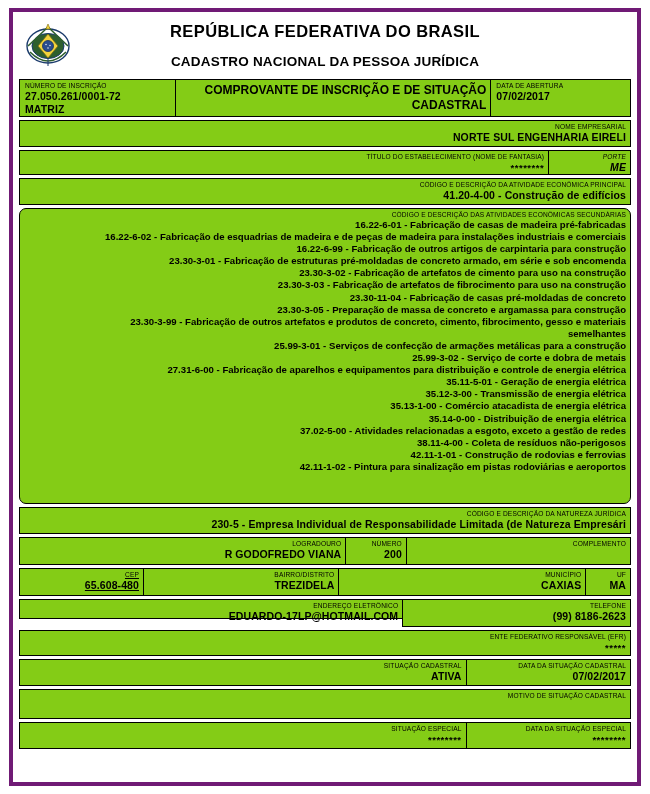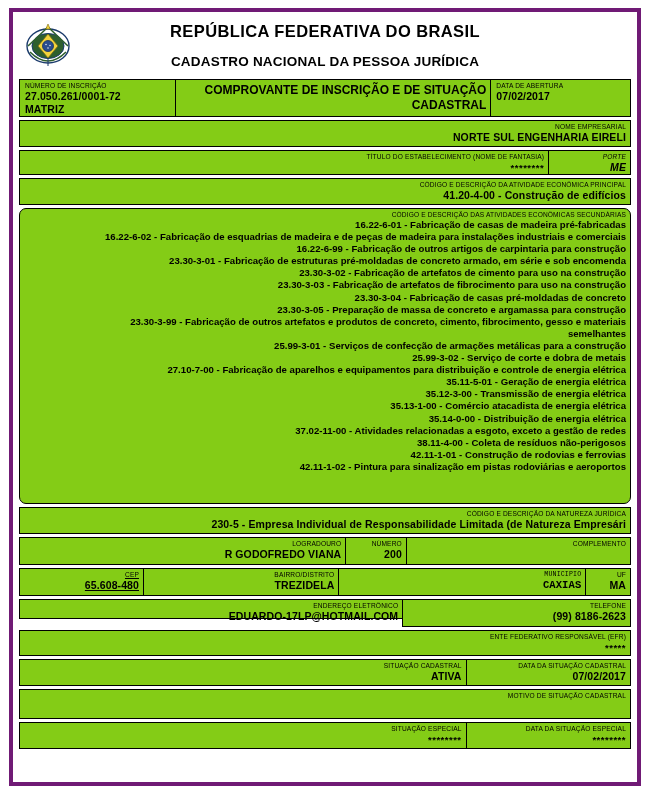--- a/index.html
+++ b/index.html
@@ -185,32 +185,32 @@
     <div class="row mt1">
       <div class="box" style="width:618px; height:296px;border-radius:7px;">
         <div class="lbl">CÓDIGO E DESCRIÇÃO DAS ATIVIDADES ECONÔMICAS SECUNDÁRIAS</div>
         <div class="cnae-list">
           <div>16.22-6-01 - Fabricação de casas de madeira pré-fabricadas</div>
           <div>16.22-6-02 - Fabricação de esquadrias de madeira e de peças de madeira para instalações industriais e comerciais</div>
           <div>16.22-6-99 - Fabricação de outros artigos de carpintaria para construção</div>
           <div>23.30-3-01 - Fabricação de estruturas pré-moldadas de concreto armado, em série e sob encomenda</div>
           <div>23.30-3-02 - Fabricação de artefatos de cimento para uso na construção</div>
           <div>23.30-3-03 - Fabricação de artefatos de fibrocimento para uso na construção</div>
-          <div>23.30-3-04 - Fabricação de casas pré-moldadas de concreto</div>
+          <div>23.30-11-04 - Fabricação de casas pré-moldadas de concreto</div>
           <div>23.30-3-05 - Preparação de massa de concreto e argamassa para construção</div>
           <div>23.30-3-99 - Fabricação de outros artefatos e produtos de concreto, cimento, fibrocimento, gesso e materiais</div>
           <div>semelhantes</div>
           <div>25.99-3-01 - Serviços de confecção de armações metálicas para a construção</div>
           <div>25.99-3-02 - Serviço de corte e dobra de metais</div>
-          <div>27.10-7-00 - Fabricação de aparelhos e equipamentos para distribuição e controle de energia elétrica</div>
+          <div>27.31-6-00 - Fabricação de aparelhos e equipamentos para distribuição e controle de energia elétrica</div>
           <div>35.11-5-01 - Geração de energia elétrica</div>
           <div>35.12-3-00 - Transmissão de energia elétrica</div>
           <div>35.13-1-00 - Comércio atacadista de energia elétrica</div>
           <div>35.14-0-00 - Distribuição de energia elétrica</div>
-          <div>37.02-11-00 - Atividades relacionadas a esgoto, exceto a gestão de redes</div>
+          <div>37.02-5-00 - Atividades relacionadas a esgoto, exceto a gestão de redes</div>
           <div>38.11-4-00 - Coleta de resíduos não-perigosos</div>
           <div>42.11-1-01 - Construção de rodovias e ferrovias</div>
           <div>42.11-1-02 - Pintura para sinalização em pistas rodoviárias e aeroportos</div>
         </div>
       </div>
     </div>
 
     <div class="row mt1">
       <div class="box" style="width:618px; height:27px;">
         <div class="lbl">CÓDIGO E DESCRIÇÃO DA NATUREZA JURÍDICA</div>
@@ -235,21 +235,21 @@
 
     <div class="row mt1">
       <div class="box" style="width:126px; height:28px;text-decoration:underline;">
         <div class="lbl">CEP</div>
         <div class="val">65.608-480</div>
       </div>
       <div class="box" style="width:198px; height:28px; margin-left:-1px;">
         <div class="lbl">BAIRRO/DISTRITO</div>
         <div class="val">TREZIDELA</div>
       </div>
-      <div class="box" style="width:250px; height:28px; margin-left:-1px;font-family:Liberation Mono, monospace;">
+      <div class="box" style="width:250px; height:28px; margin-left:-1px;">
         <div class="lbl">MUNICÍPIO</div>
         <div class="val">CAXIAS</div>
       </div>
       <div class="box" style="width:46px; height:28px; margin-left:-1px;">
         <div class="lbl">UF</div>
         <div class="val">MA</div>
       </div>
     </div>
 
     <div class="row mt1">

